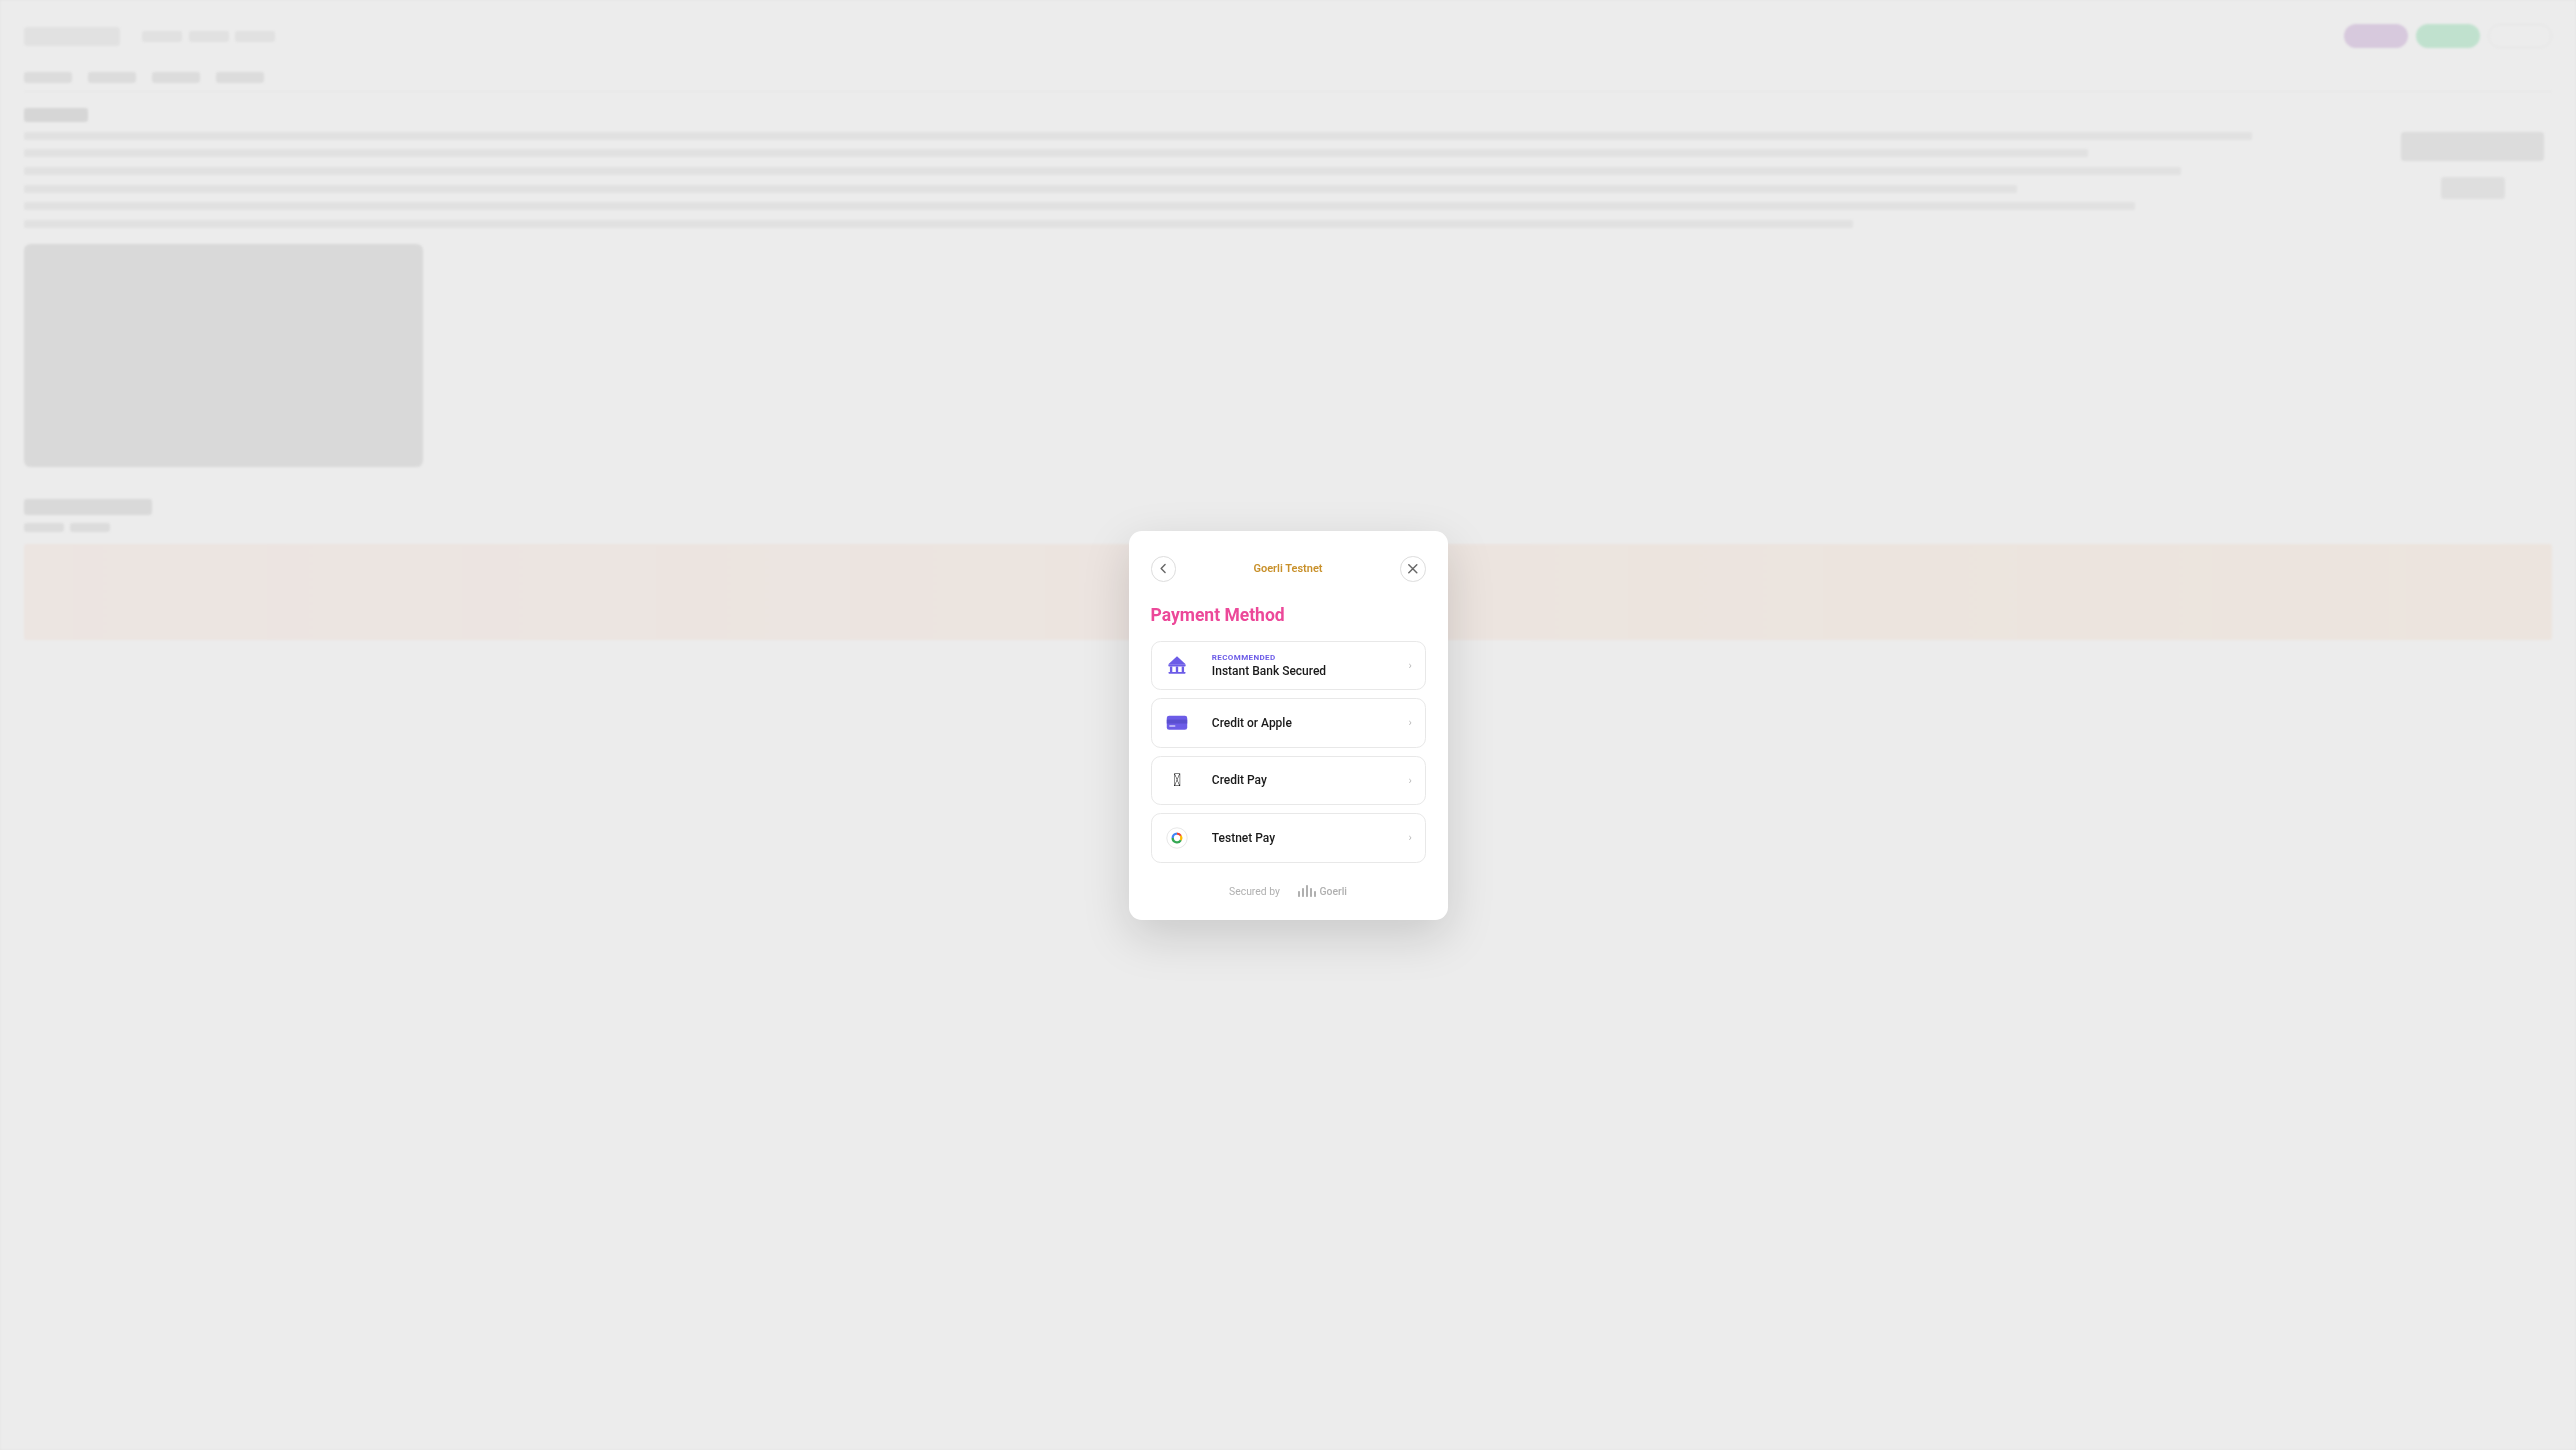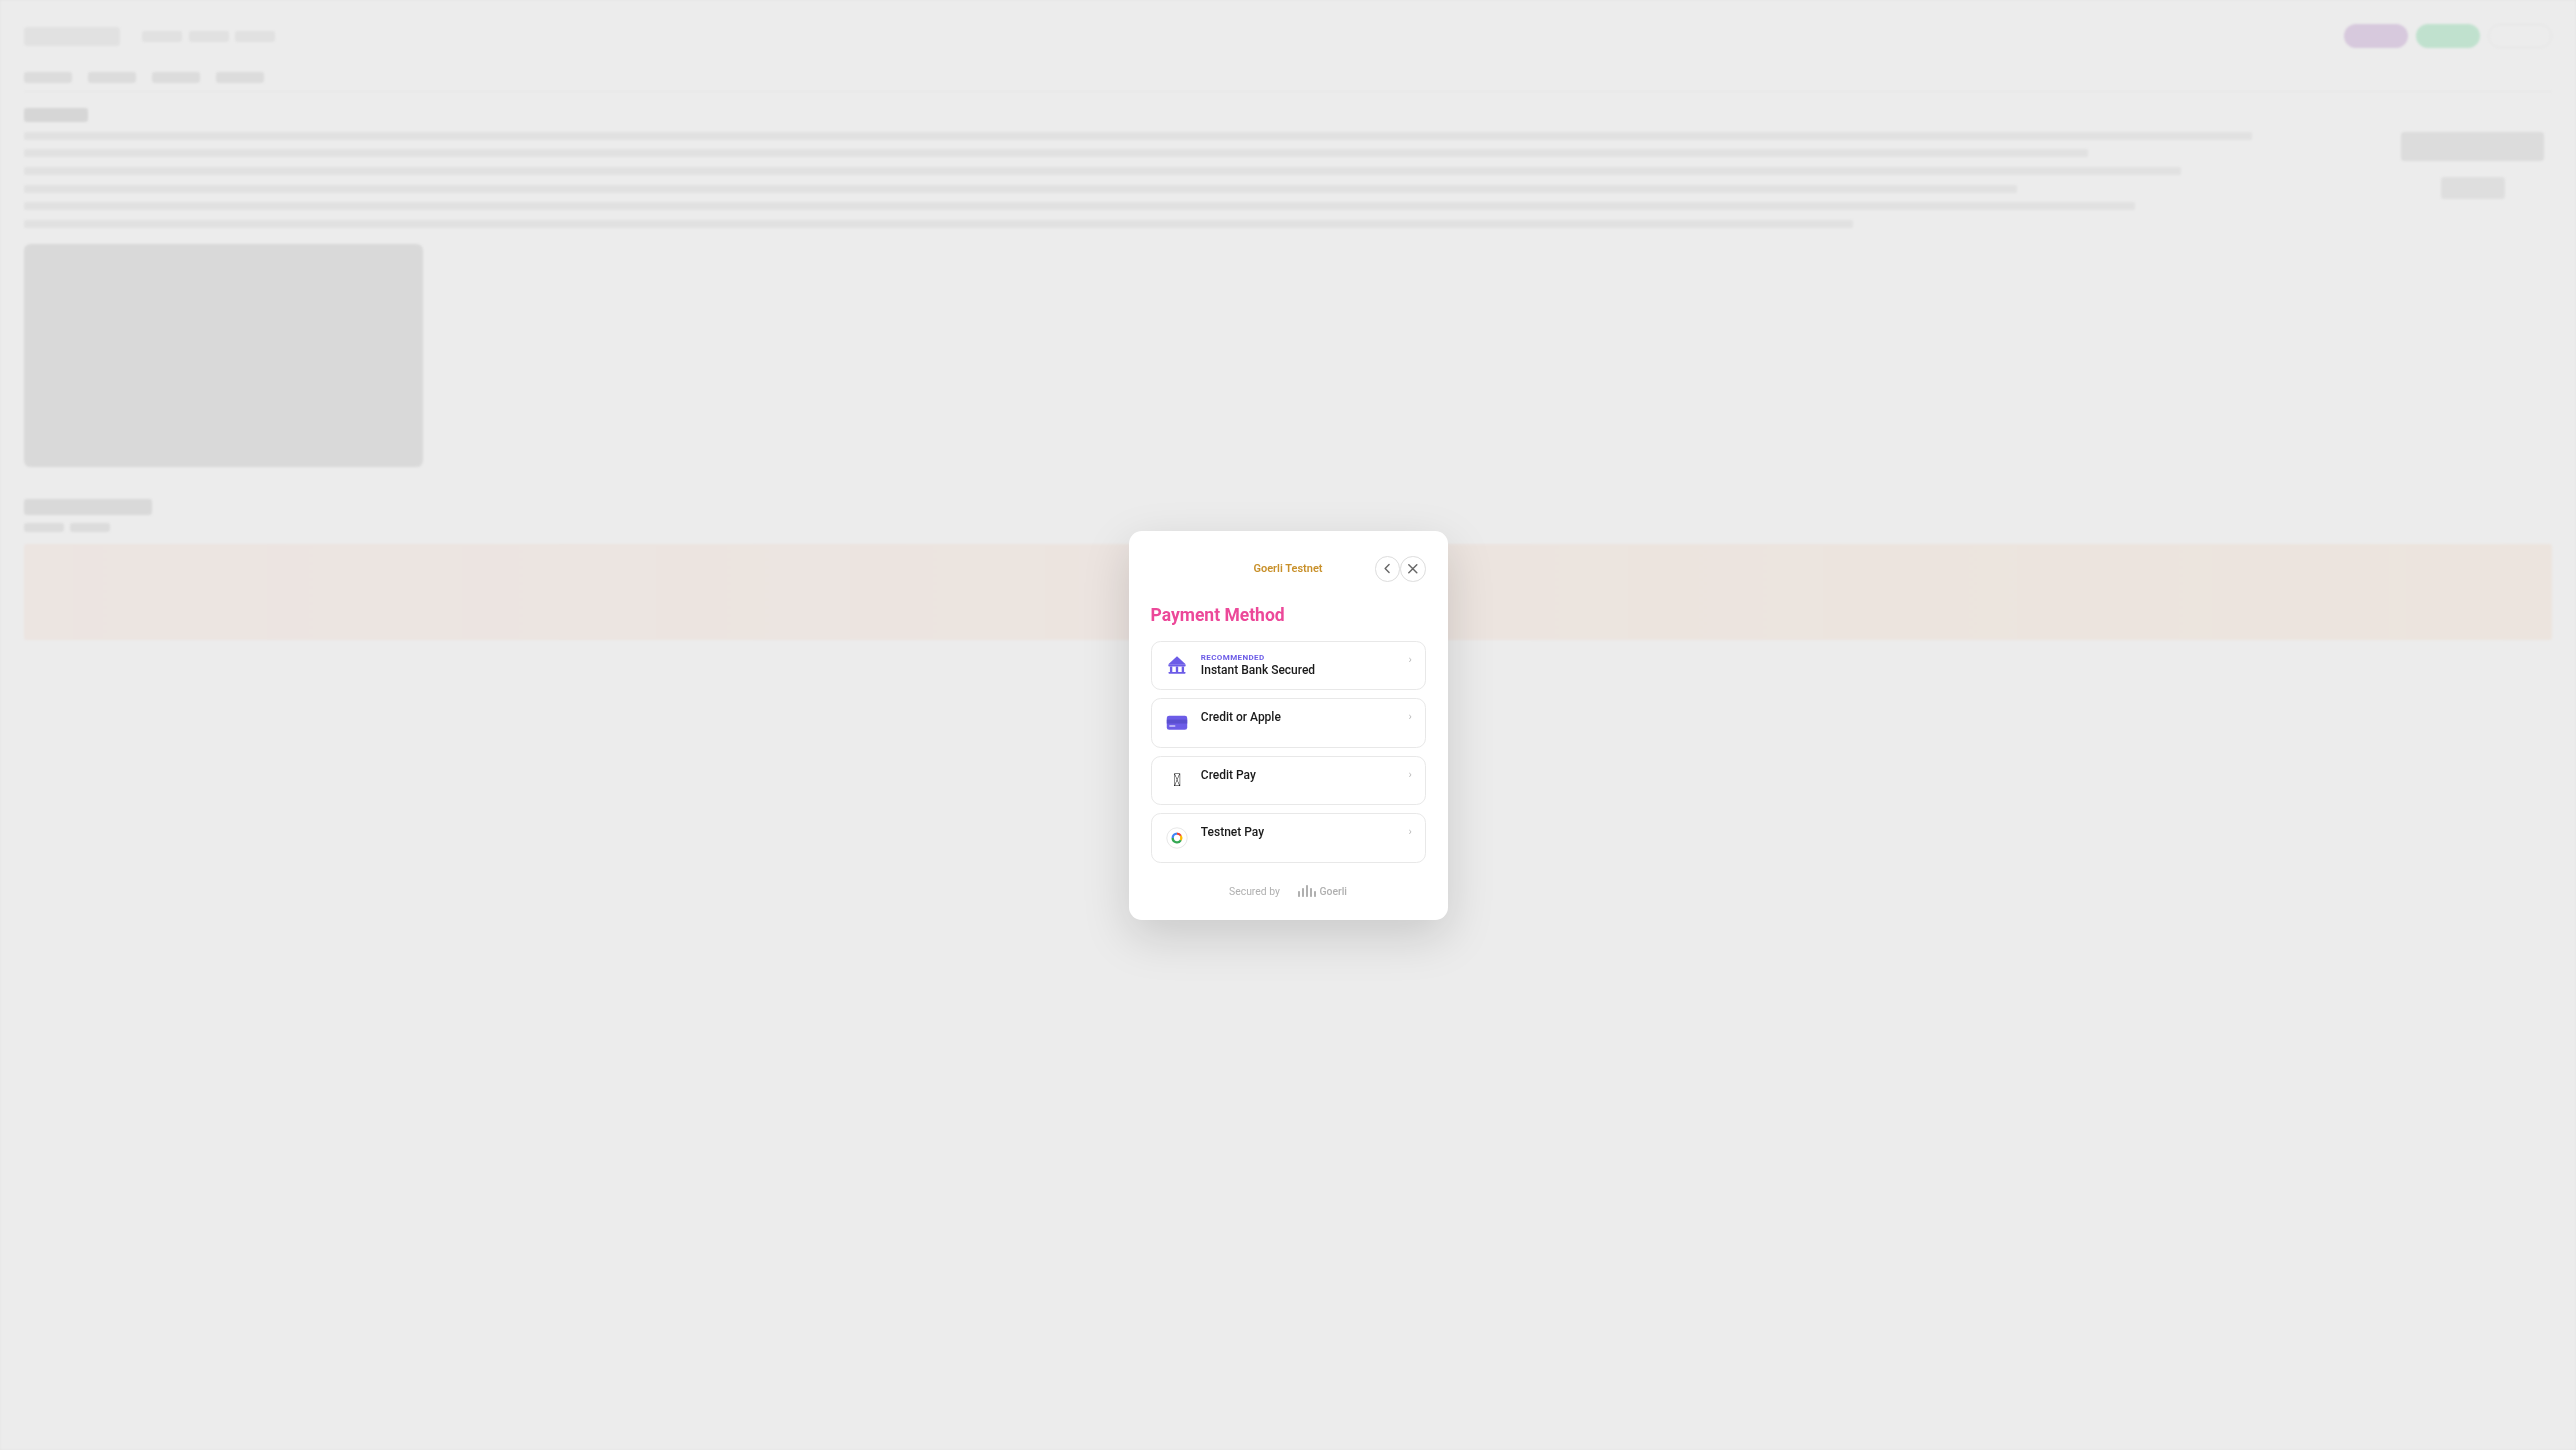--- a/index.html
+++ b/index.html
@@ -167,21 +167,21 @@
       border-radius: 12.8px;
       width: 319px;
       padding: 25.5px 22px 22px;
       box-shadow: 0 16px 48px rgba(0,0,0,0.15);
       position: relative;
     }
 
     .modal-header {
       display: flex;
       align-items: center;
-      justify-content: flex-end;
+      justify-content: space-between;
       margin-bottom: 23px;
       position: relative;
     }
 
     .modal-back-btn {
       width: 25.5px;
       height: 25.5px;
       border-radius: 50%;
       border: 1.2px solid #ddd;
       background: white;
@@ -225,26 +225,28 @@
 
     .payment-options {
       display: flex;
       flex-direction: column;
       gap: 8px;
       margin-bottom: 22px;
     }
 
     .payment-option {
       display: flex;
+      align-items: center;
       padding: 11px 12.8px;
       border: 1.2px solid #e8e8e8;
       border-radius: 9.6px;
       cursor: pointer;
       background: white;
       transition: background 0.15s;
+      gap: 11px;
     }
 
     .payment-icon {
       width: 25.5px;
       height: 25.5px;
       display: flex;
       align-items: center;
       justify-content: center;
       margin-right: 11px;
       flex-shrink: 0;

